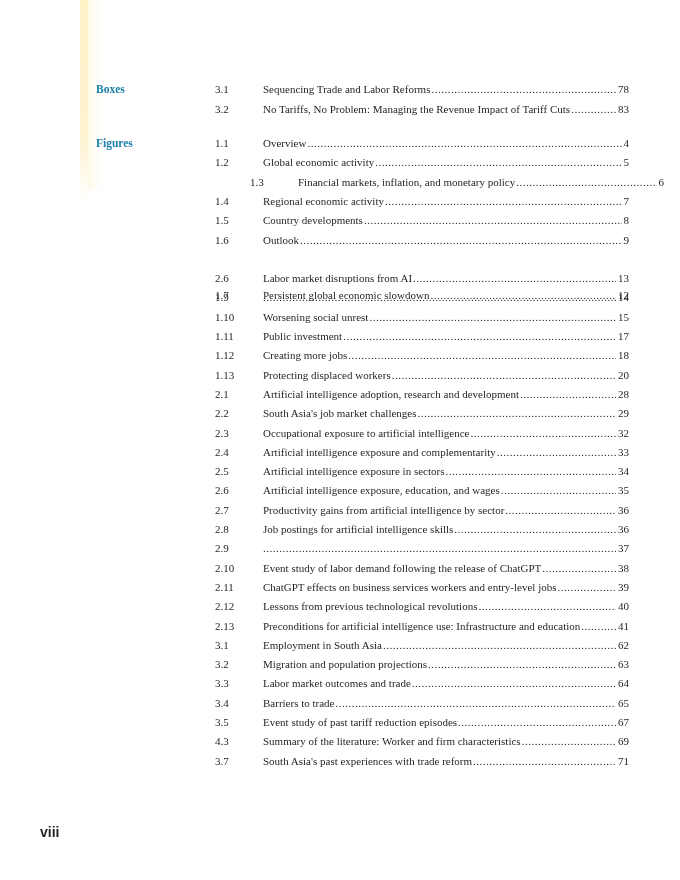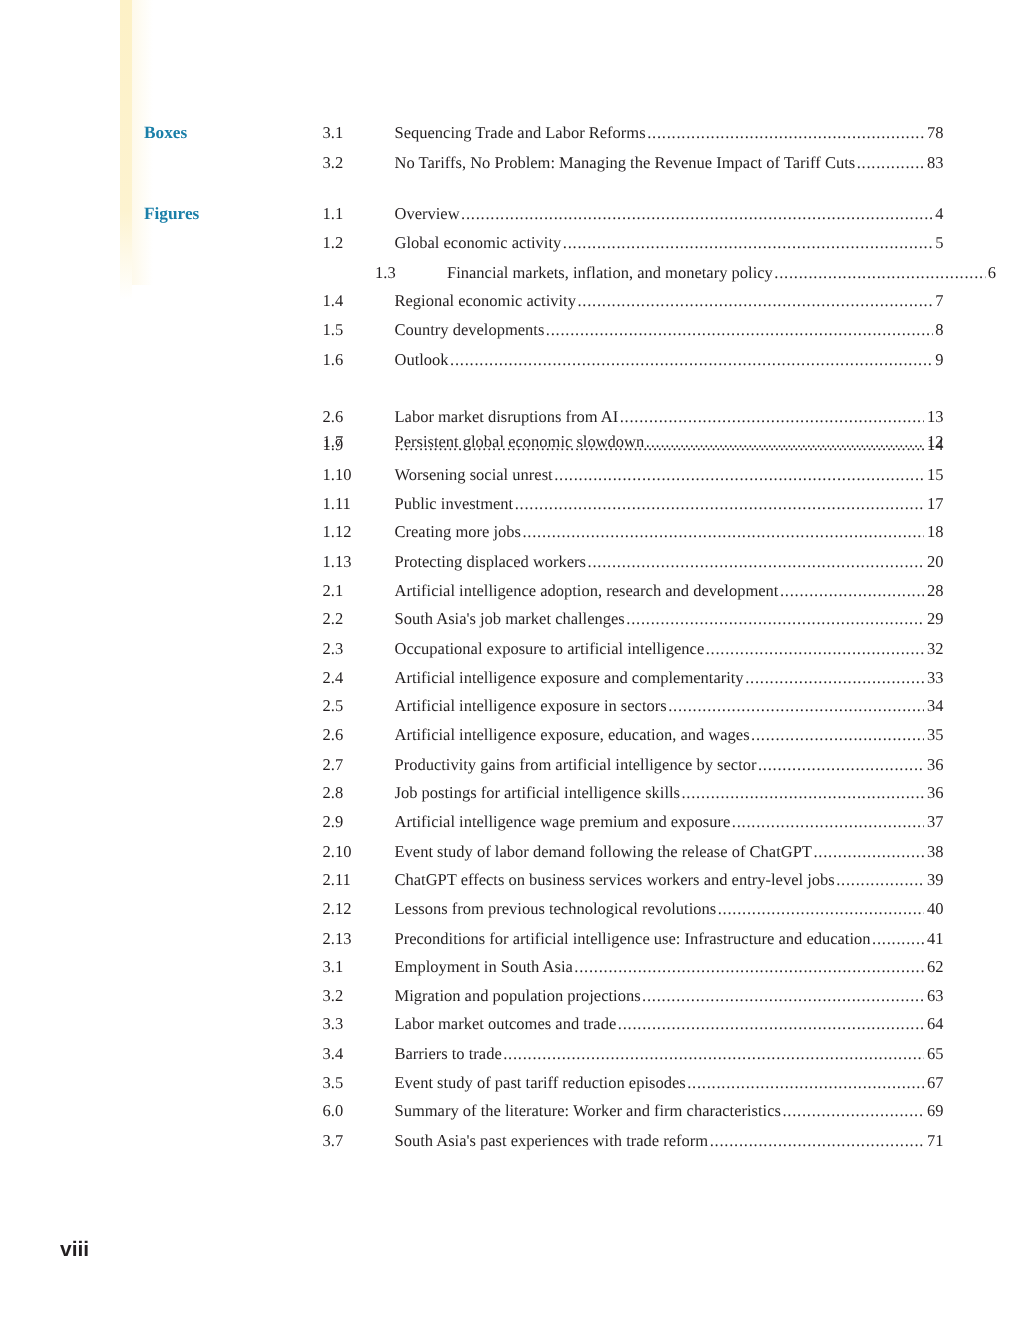--- a/index.html
+++ b/index.html
@@ -287,21 +287,20 @@
       <span class="num">2.8</span>
       <span class="entry">
         <span class="title">Job postings for artificial intelligence skills</span>
         <span class="leader"></span>
         <span class="page">36</span>
       </span>
     </div>
     <div class="row" style="top: 405.3px;">
       <span class="num">2.9</span>
       <span class="entry">
-        <span class="title">Artificial intelligence wage premium and exposure</span>
         <span class="leader"></span>
         <span class="page">37</span>
       </span>
     </div>
     <div class="row" style="top: 424.6px;">
       <span class="num">2.10</span>
       <span class="entry">
         <span class="title">Event study of labor demand following the release of ChatGPT</span>
         <span class="leader"></span>
         <span class="page">38</span>
@@ -365,21 +364,21 @@
     </div>
     <div class="row" style="top: 579px;">
       <span class="num">3.5</span>
       <span class="entry">
         <span class="title">Event study of past tariff reduction episodes</span>
         <span class="leader"></span>
         <span class="page">67</span>
       </span>
     </div>
     <div class="row" style="top: 598.3px;">
-      <span class="num">6.0</span>
+      <span class="num">4.3</span>
       <span class="entry">
         <span class="title">Summary of the literature: Worker and firm characteristics</span>
         <span class="leader"></span>
         <span class="page">69</span>
       </span>
     </div>
     <div class="row" style="top: 617.6px; text-align: right;">
       <span class="num">3.7</span>
       <span class="entry">
         <span class="title">South Asia's past experiences with trade reform</span>

